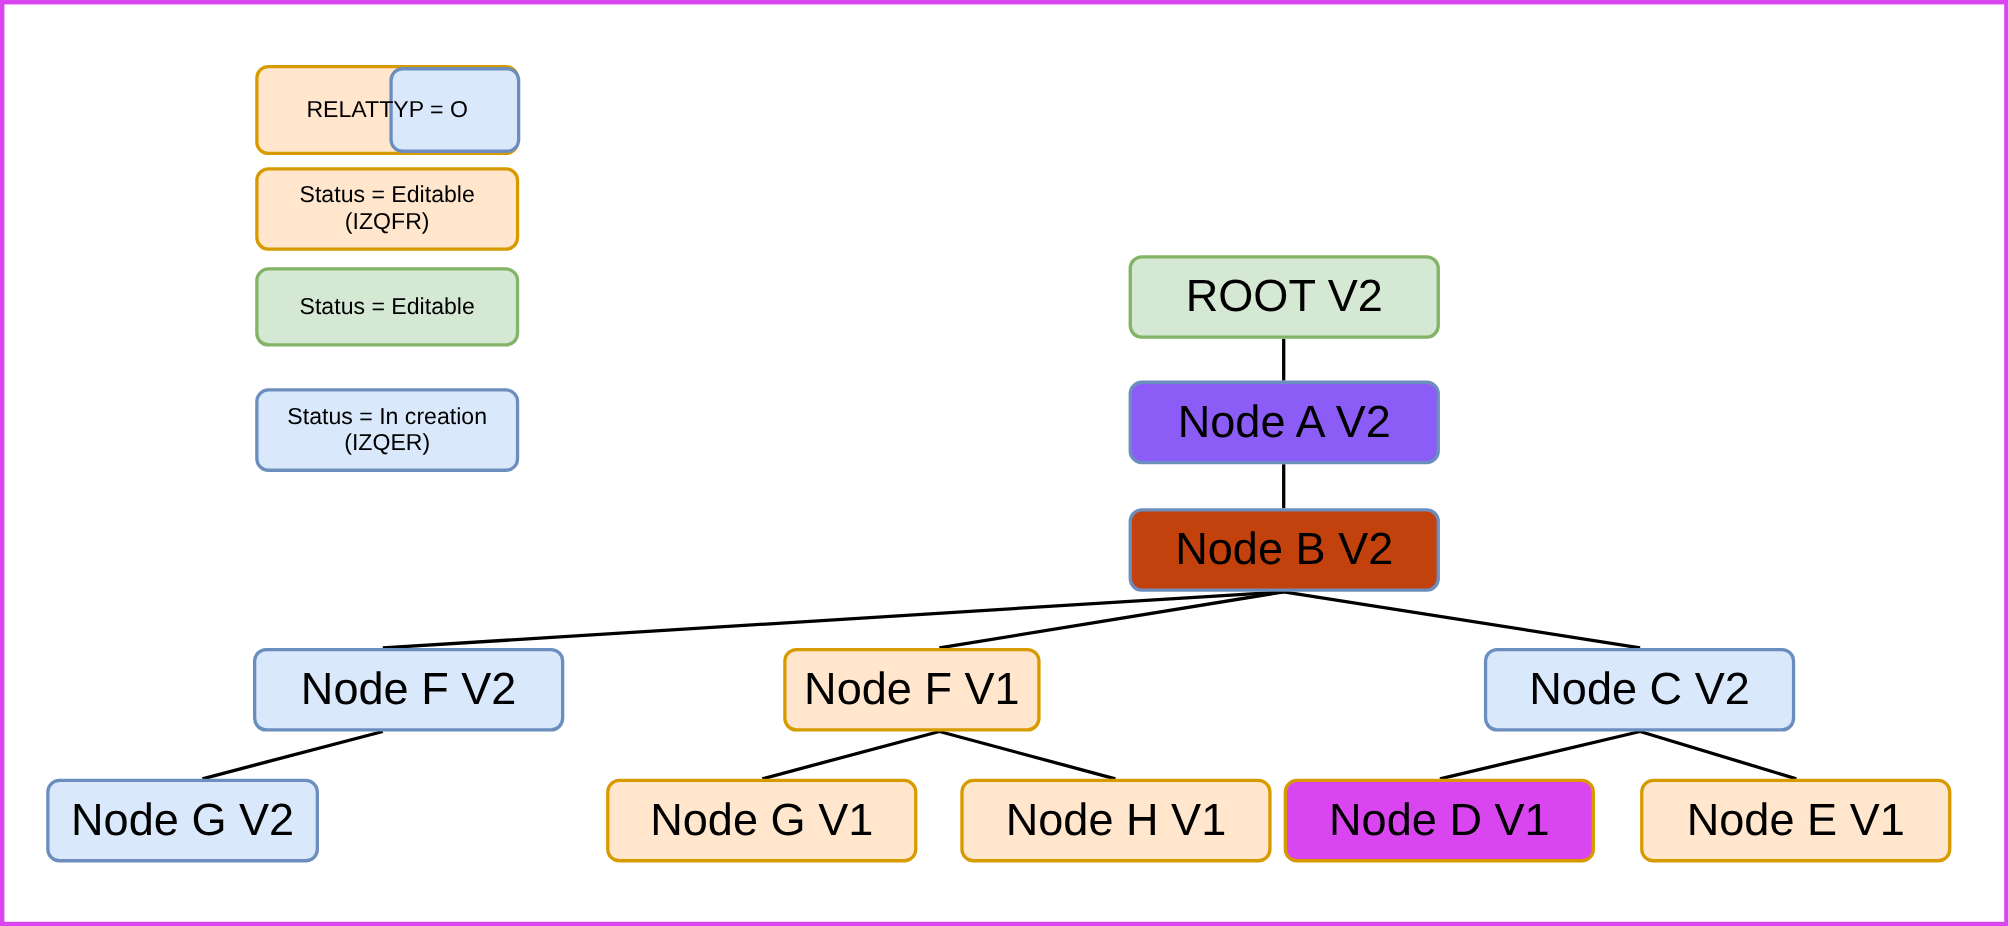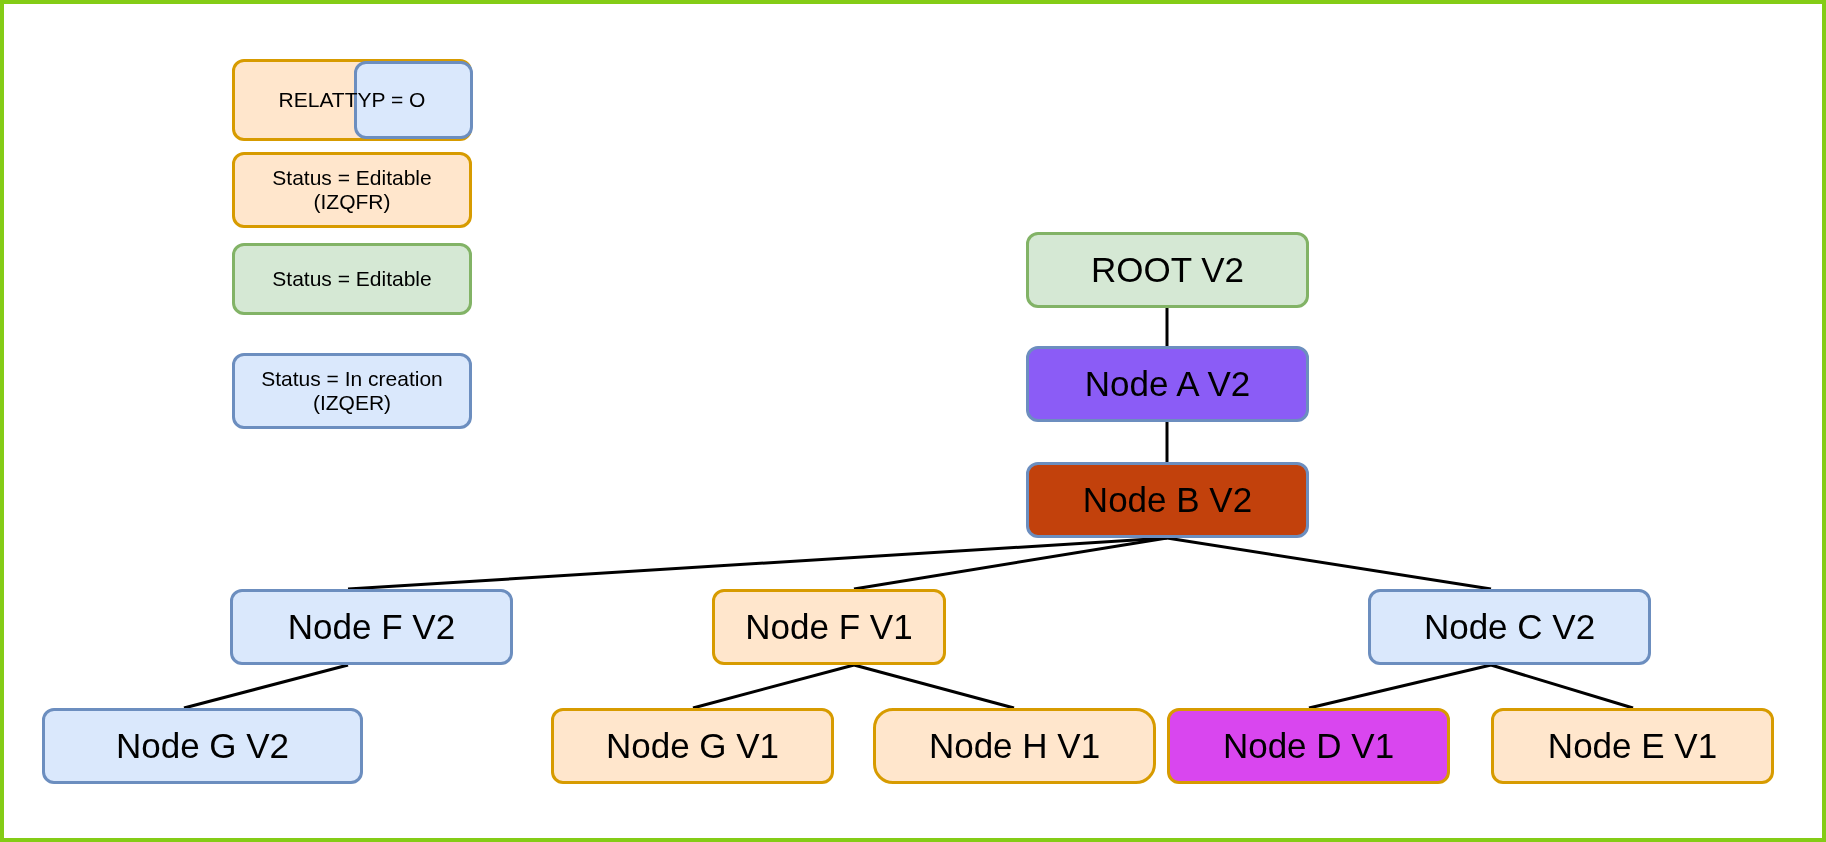--- a/index.html
+++ b/index.html
@@ -8,21 +8,21 @@
     background: #ffffff;
   }
   body {
     font-family: "Liberation Sans", sans-serif;
   }
   #canvas {
     position: relative;
     width: 1826px;
     height: 842px;
     background: #ffffff;
-    border: 4px solid #84cc16;
+    border: 4px solid #d946ef;
     box-sizing: border-box;
     overflow: hidden;
   }
   #edges {
     position: absolute;
     left: 0;
     top: 0;
     width: 1826px;
     height: 842px;
     pointer-events: none;
@@ -33,21 +33,21 @@
     border-radius: 12px;
     display: flex;
     align-items: center;
     justify-content: center;
     text-align: center;
     color: #000000;
     line-height: 1.16;
     white-space: pre-line;
   }
   .node.tree {
-    font-size: 35px;
+    font-size: 41px;
     border-width: 3px;
     border-style: solid;
   }
   .node.legend {
     font-size: 21px;
     border-width: 3px;
     border-style: solid;
   }
   .step-title {
     position: absolute;
@@ -87,22 +87,22 @@
       <div class="node legend" style="left: 228px; top: 349px; width: 240px; height: 76px; background: transparent; border-color: transparent; z-index: 3; align-items: center;"><span>Status = In creation
 (IZQER)</span></div>
     </div>
 
   <div id="node-layer">
       <div class="node tree" style="left: 1022px; top: 228px; width: 283px; height: 76px; background: rgb(213, 232, 212); border-color: rgb(130, 179, 102);"><span>ROOT V2</span></div>
       <div class="node tree" style="left: 1022px; top: 342px; width: 283px; height: 76px; background: #8b5cf6; border-color: rgb(108, 142, 191);"><span>Node A V2</span></div>
       <div class="node tree" style="left: 1022px; top: 458px; width: 283px; height: 76px; background: #c2410c; border-color: rgb(108, 142, 191);"><span>Node B V2</span></div>
       <div class="node tree" style="left: 202px; top: 585px; width: 283px; height: 76px; background: rgb(218, 232, 252); border-color: rgb(108, 142, 191); margin-left: 24px;"><span>Node F V2</span></div>
       <div class="node tree" style="left: 708px; top: 585px; width: 234px; height: 76px; background: rgb(255, 230, 204); border-color: rgb(215, 155, 0);"><span>Node F V1</span></div>
-      <div class="node tree" style="left: 1345px; top: 585px; width: 283px; height: 76px; background: rgb(218, 232, 252); border-color: rgb(108, 142, 191); margin-left: 19px;"><span>Node C V2</span></div>
-      <div class="node tree" style="left: 38px; top: 704px; width: 321px; height: 76px; background: rgb(218, 232, 252); border-color: rgb(108, 142, 191);"><span>Node G V2</span></div>
+      <div class="node tree" style="left: 1345px; top: 585px; width: 283px; height: 76px; background: rgb(218, 232, 252); border-color: rgb(108, 142, 191);"><span>Node C V2</span></div>
+      <div class="node tree" style="left: 38px; top: 704px; width: 248px; height: 76px; background: rgb(218, 232, 252); border-color: rgb(108, 142, 191);"><span>Node G V2</span></div>
       <div class="node tree" style="left: 547px; top: 704px; width: 283px; height: 76px; background: rgb(255, 230, 204); border-color: rgb(215, 155, 0);"><span>Node G V1</span></div>
-      <div class="node tree" style="left: 869px; top: 704px; width: 283px; height: 76px; background: rgb(255, 230, 204); border-color: rgb(215, 155, 0); border-radius: 20px;"><span>Node H V1</span></div>
+      <div class="node tree" style="left: 869px; top: 704px; width: 283px; height: 76px; background: rgb(255, 230, 204); border-color: rgb(215, 155, 0);"><span>Node H V1</span></div>
       <div class="node tree" style="left: 1163px; top: 704px; width: 283px; height: 76px; background: #d946ef; border-color: rgb(215, 155, 0);"><span>Node D V1</span></div>
       <div class="node tree" style="left: 1487px; top: 704px; width: 283px; height: 76px; background: rgb(255, 230, 204); border-color: rgb(215, 155, 0);"><span>Node E V1</span></div>
     </div>
 
 
 </div>
 
 </body></html>

